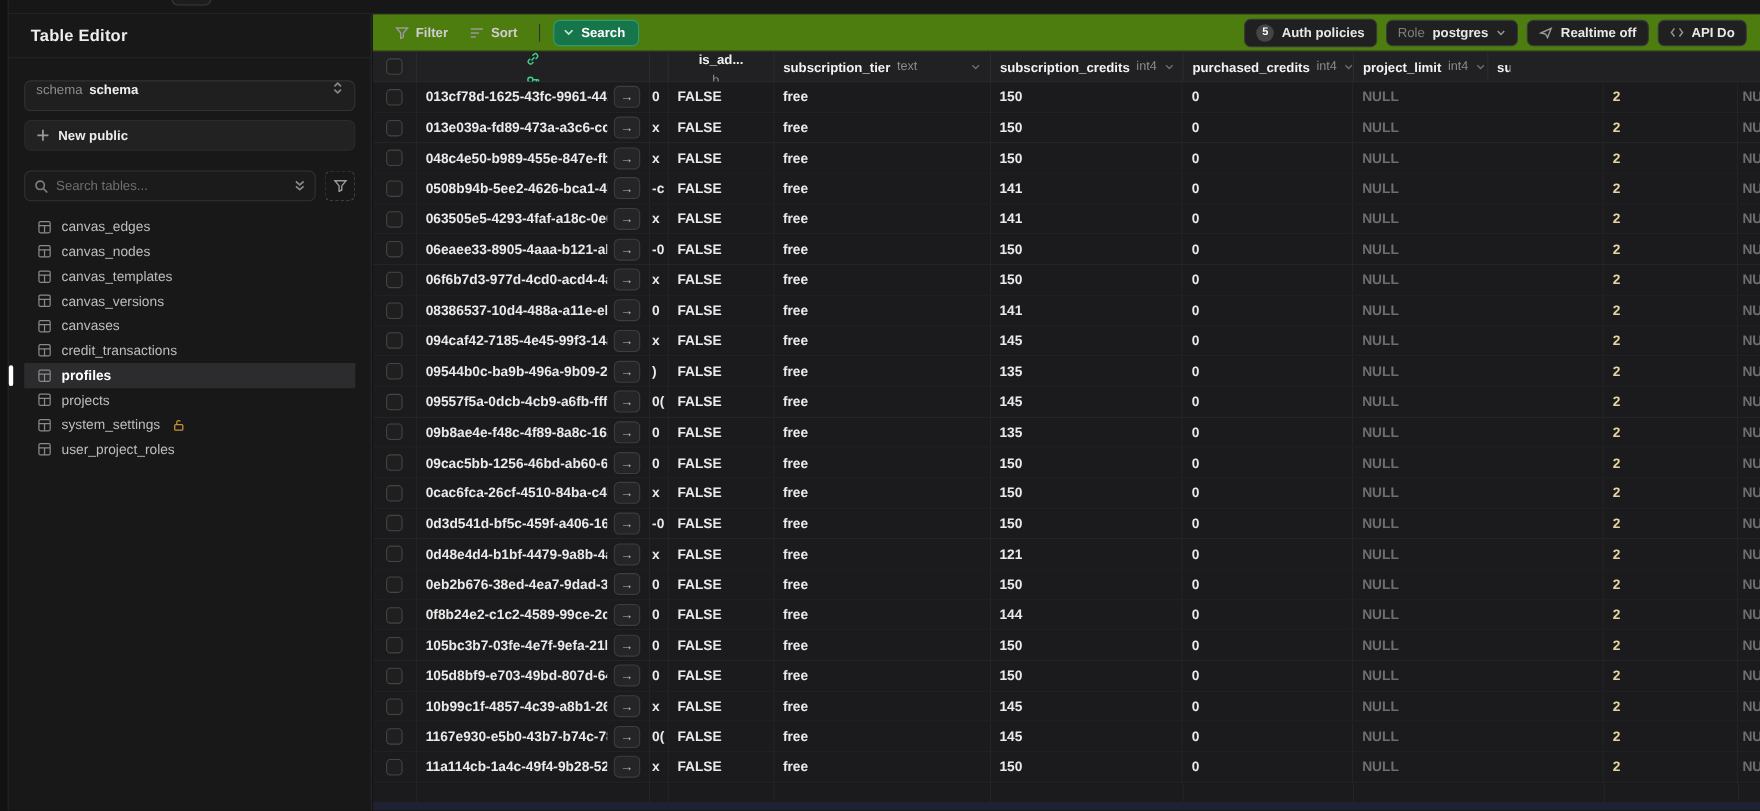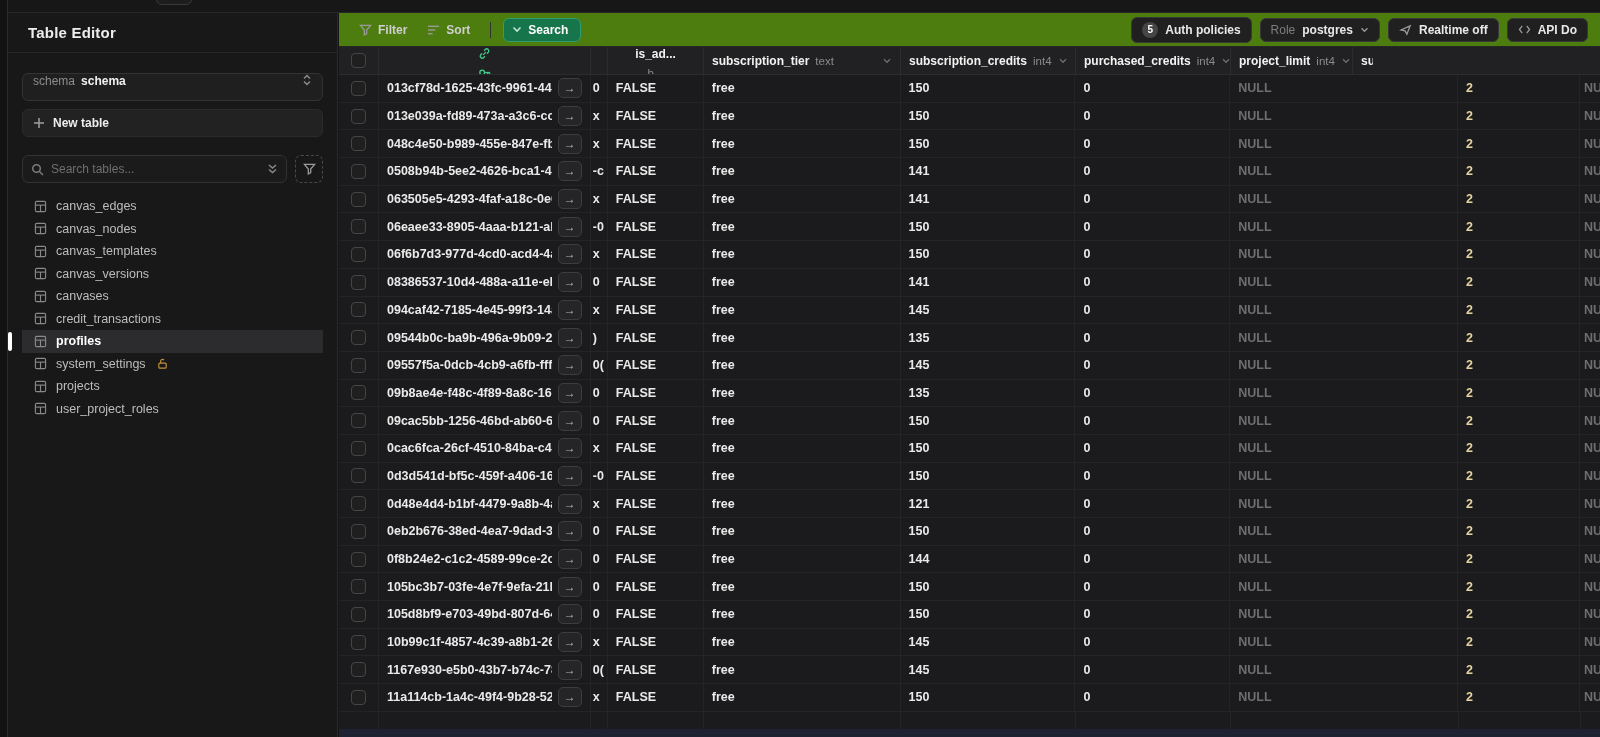--- a/index.html
+++ b/index.html
@@ -108,21 +108,21 @@
             </svg>
         </span>
       </div>
       <div class="btn-newtable">
         <span style="color:#9a9a9a">
           <svg width="12" height="12" viewBox="0 0 12 12" stroke="currentColor" stroke-width="1.6" fill="none">
               <line x1="6" y1="1" x2="6" y2="11"></line>
               <line x1="1" y1="6" x2="11" y2="6"></line>
             </svg>
         </span>
-        <span>New table</span>
+        <span>New public</span>
       </div>
       <div class="search-row">
         <div class="search-box">
           <span>
             <svg width="13" height="13" viewBox="0 0 13 13" fill="none" stroke="currentColor" stroke-width="1.5">
                 <circle cx="5.5" cy="5.5" r="3.8"></circle>
                 <line x1="8.5" y1="8.5" x2="12" y2="12"></line>
               </svg>
           </span>
           <input placeholder="Search tables..." style="">
@@ -205,46 +205,46 @@
             </div>
             <div class="tbl-item sel">
               <span class="t-ico">
                 <svg width="13" height="13" viewBox="0 0 14 14" fill="none" stroke="currentColor" stroke-width="1.2">
                   <rect x="1.5" y="1.5" width="11" height="11" rx="1.5"></rect>
                   <line x1="1.5" y1="5.5" x2="12.5" y2="5.5"></line>
                   <line x1="7" y1="5.5" x2="7" y2="12.5"></line>
                 </svg>
               </span>
               <span>profiles</span>
+            </div>
+            <div class="tbl-item">
+              <span class="t-ico">
+                <svg width="13" height="13" viewBox="0 0 14 14" fill="none" stroke="currentColor" stroke-width="1.2">
+                  <rect x="1.5" y="1.5" width="11" height="11" rx="1.5"></rect>
+                  <line x1="1.5" y1="5.5" x2="12.5" y2="5.5"></line>
+                  <line x1="7" y1="5.5" x2="7" y2="12.5"></line>
+                </svg>
+              </span>
+              <span>projects</span>
             </div>
             <div class="tbl-item">
               <span class="t-ico">
                 <svg width="13" height="13" viewBox="0 0 14 14" fill="none" stroke="currentColor" stroke-width="1.2">
                   <rect x="1.5" y="1.5" width="11" height="11" rx="1.5"></rect>
                   <line x1="1.5" y1="5.5" x2="12.5" y2="5.5"></line>
                   <line x1="7" y1="5.5" x2="7" y2="12.5"></line>
                 </svg>
               </span>
               <span>system_settings</span>
               <span class="lock">
                 <svg width="11" height="11" viewBox="0 0 12 12" fill="none" stroke="currentColor" stroke-width="1.3">
                   <rect x="2" y="5.5" width="8" height="5.5" rx="1"></rect>
                   <path d="M4 5.5 V3.5 a2 2 0 0 1 3.6-1.2"></path>
                 </svg>
               </span>
-            </div>
-            <div class="tbl-item">
-              <span class="t-ico">
-                <svg width="13" height="13" viewBox="0 0 14 14" fill="none" stroke="currentColor" stroke-width="1.2">
-                  <rect x="1.5" y="1.5" width="11" height="11" rx="1.5"></rect>
-                  <line x1="1.5" y1="5.5" x2="12.5" y2="5.5"></line>
-                  <line x1="7" y1="5.5" x2="7" y2="12.5"></line>
-                </svg>
-              </span>
-              <span>projects</span>
             </div>
             <div class="tbl-item">
               <span class="t-ico">
                 <svg width="13" height="13" viewBox="0 0 14 14" fill="none" stroke="currentColor" stroke-width="1.2">
                   <rect x="1.5" y="1.5" width="11" height="11" rx="1.5"></rect>
                   <line x1="1.5" y1="5.5" x2="12.5" y2="5.5"></line>
                   <line x1="7" y1="5.5" x2="7" y2="12.5"></line>
                 </svg>
               </span>
               <span>user_project_roles</span>

